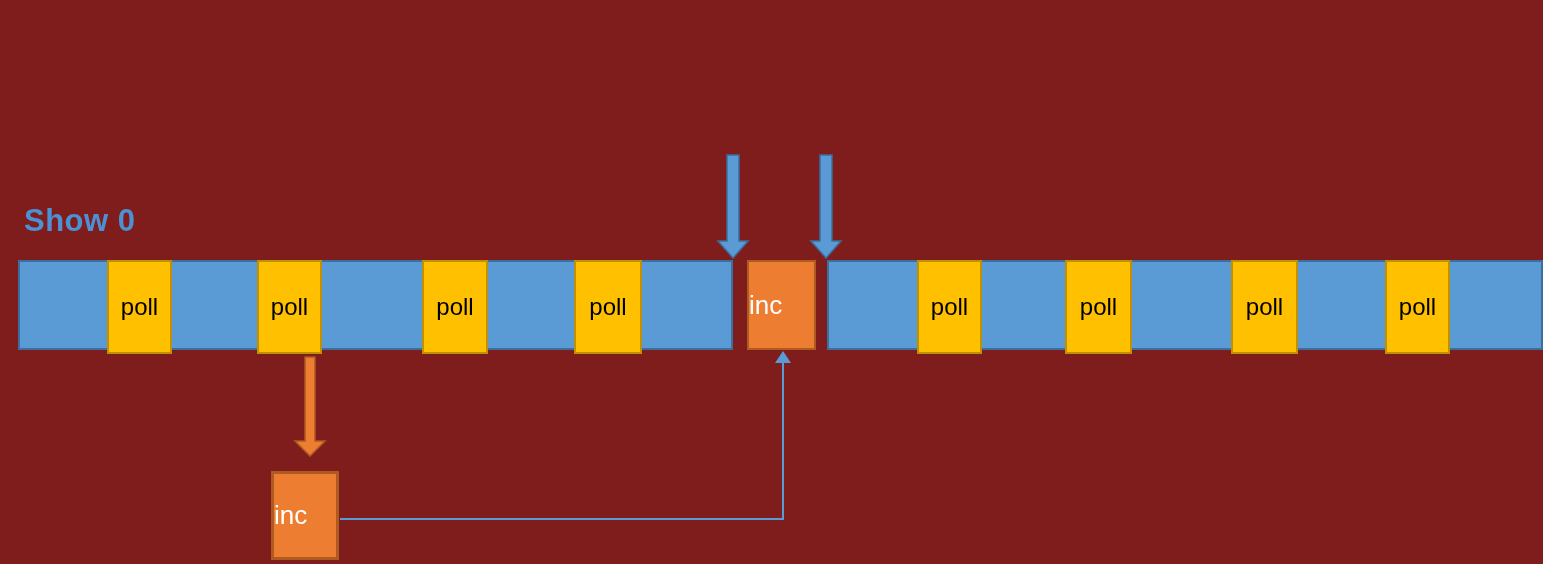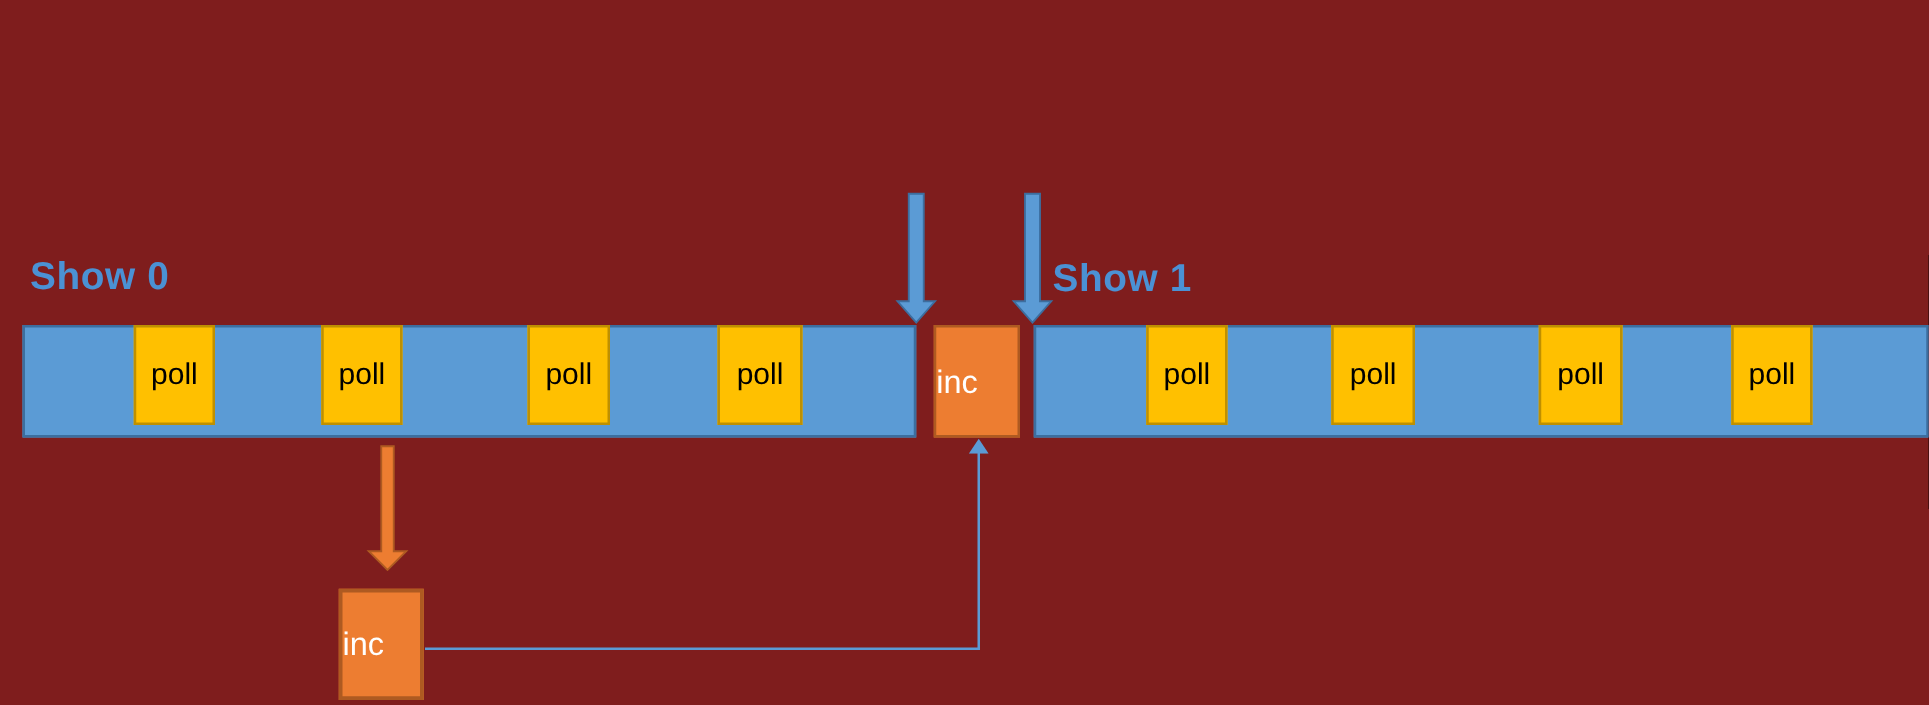--- a/index.html
+++ b/index.html
@@ -33,21 +33,21 @@
     background: #5b9bd5;
     border: 2px solid #3c6e9f;
     box-sizing: border-box;
   }
   .bar-left  { left: 18px;  width: 715px; }
   .bar-right { left: 827px; width: 716px; }
 
   .poll-box {
     position: absolute;
     top: 260px;
-    height: 80px;
+    height: 94px;
     background: #ffc000;
     border: 2px solid #bf9000;
     box-sizing: border-box;
     display: flex;
     align-items: center;
     justify-content: center;
     color: #000000;
     font-size: 24px;
     font-weight: 300;
   }
@@ -87,21 +87,20 @@
   }
   .connector-h { left: 340px; top: 518px; width: 444px; height: 2px; }
   .connector-v { left: 782px; top: 362px; width: 2px;  height: 158px; }
 </style>
 </head>
 <body>
 
 <div class="canvas">
 
   <div class="show-label show0">Show 0</div>
-  <div class="show-label show1">Show 1</div>
 
   <svg class="arrow-svg blue-arrow-1" width="36" height="110" viewBox="0 0 36 110">
     <polygon points="12,5 24,5 24,91 33,91 18,108 3,91 12,91" fill="#5b9bd5" stroke="#3c6e9f" stroke-width="1.5"></polygon>
   </svg>
   <svg class="arrow-svg blue-arrow-2" width="36" height="110" viewBox="0 0 36 110">
     <polygon points="12,5 24,5 24,91 33,91 18,108 3,91 12,91" fill="#5b9bd5" stroke="#3c6e9f" stroke-width="1.5"></polygon>
   </svg>
 
   <div class="bar bar-left"></div>
   <div class="bar bar-right"></div>

